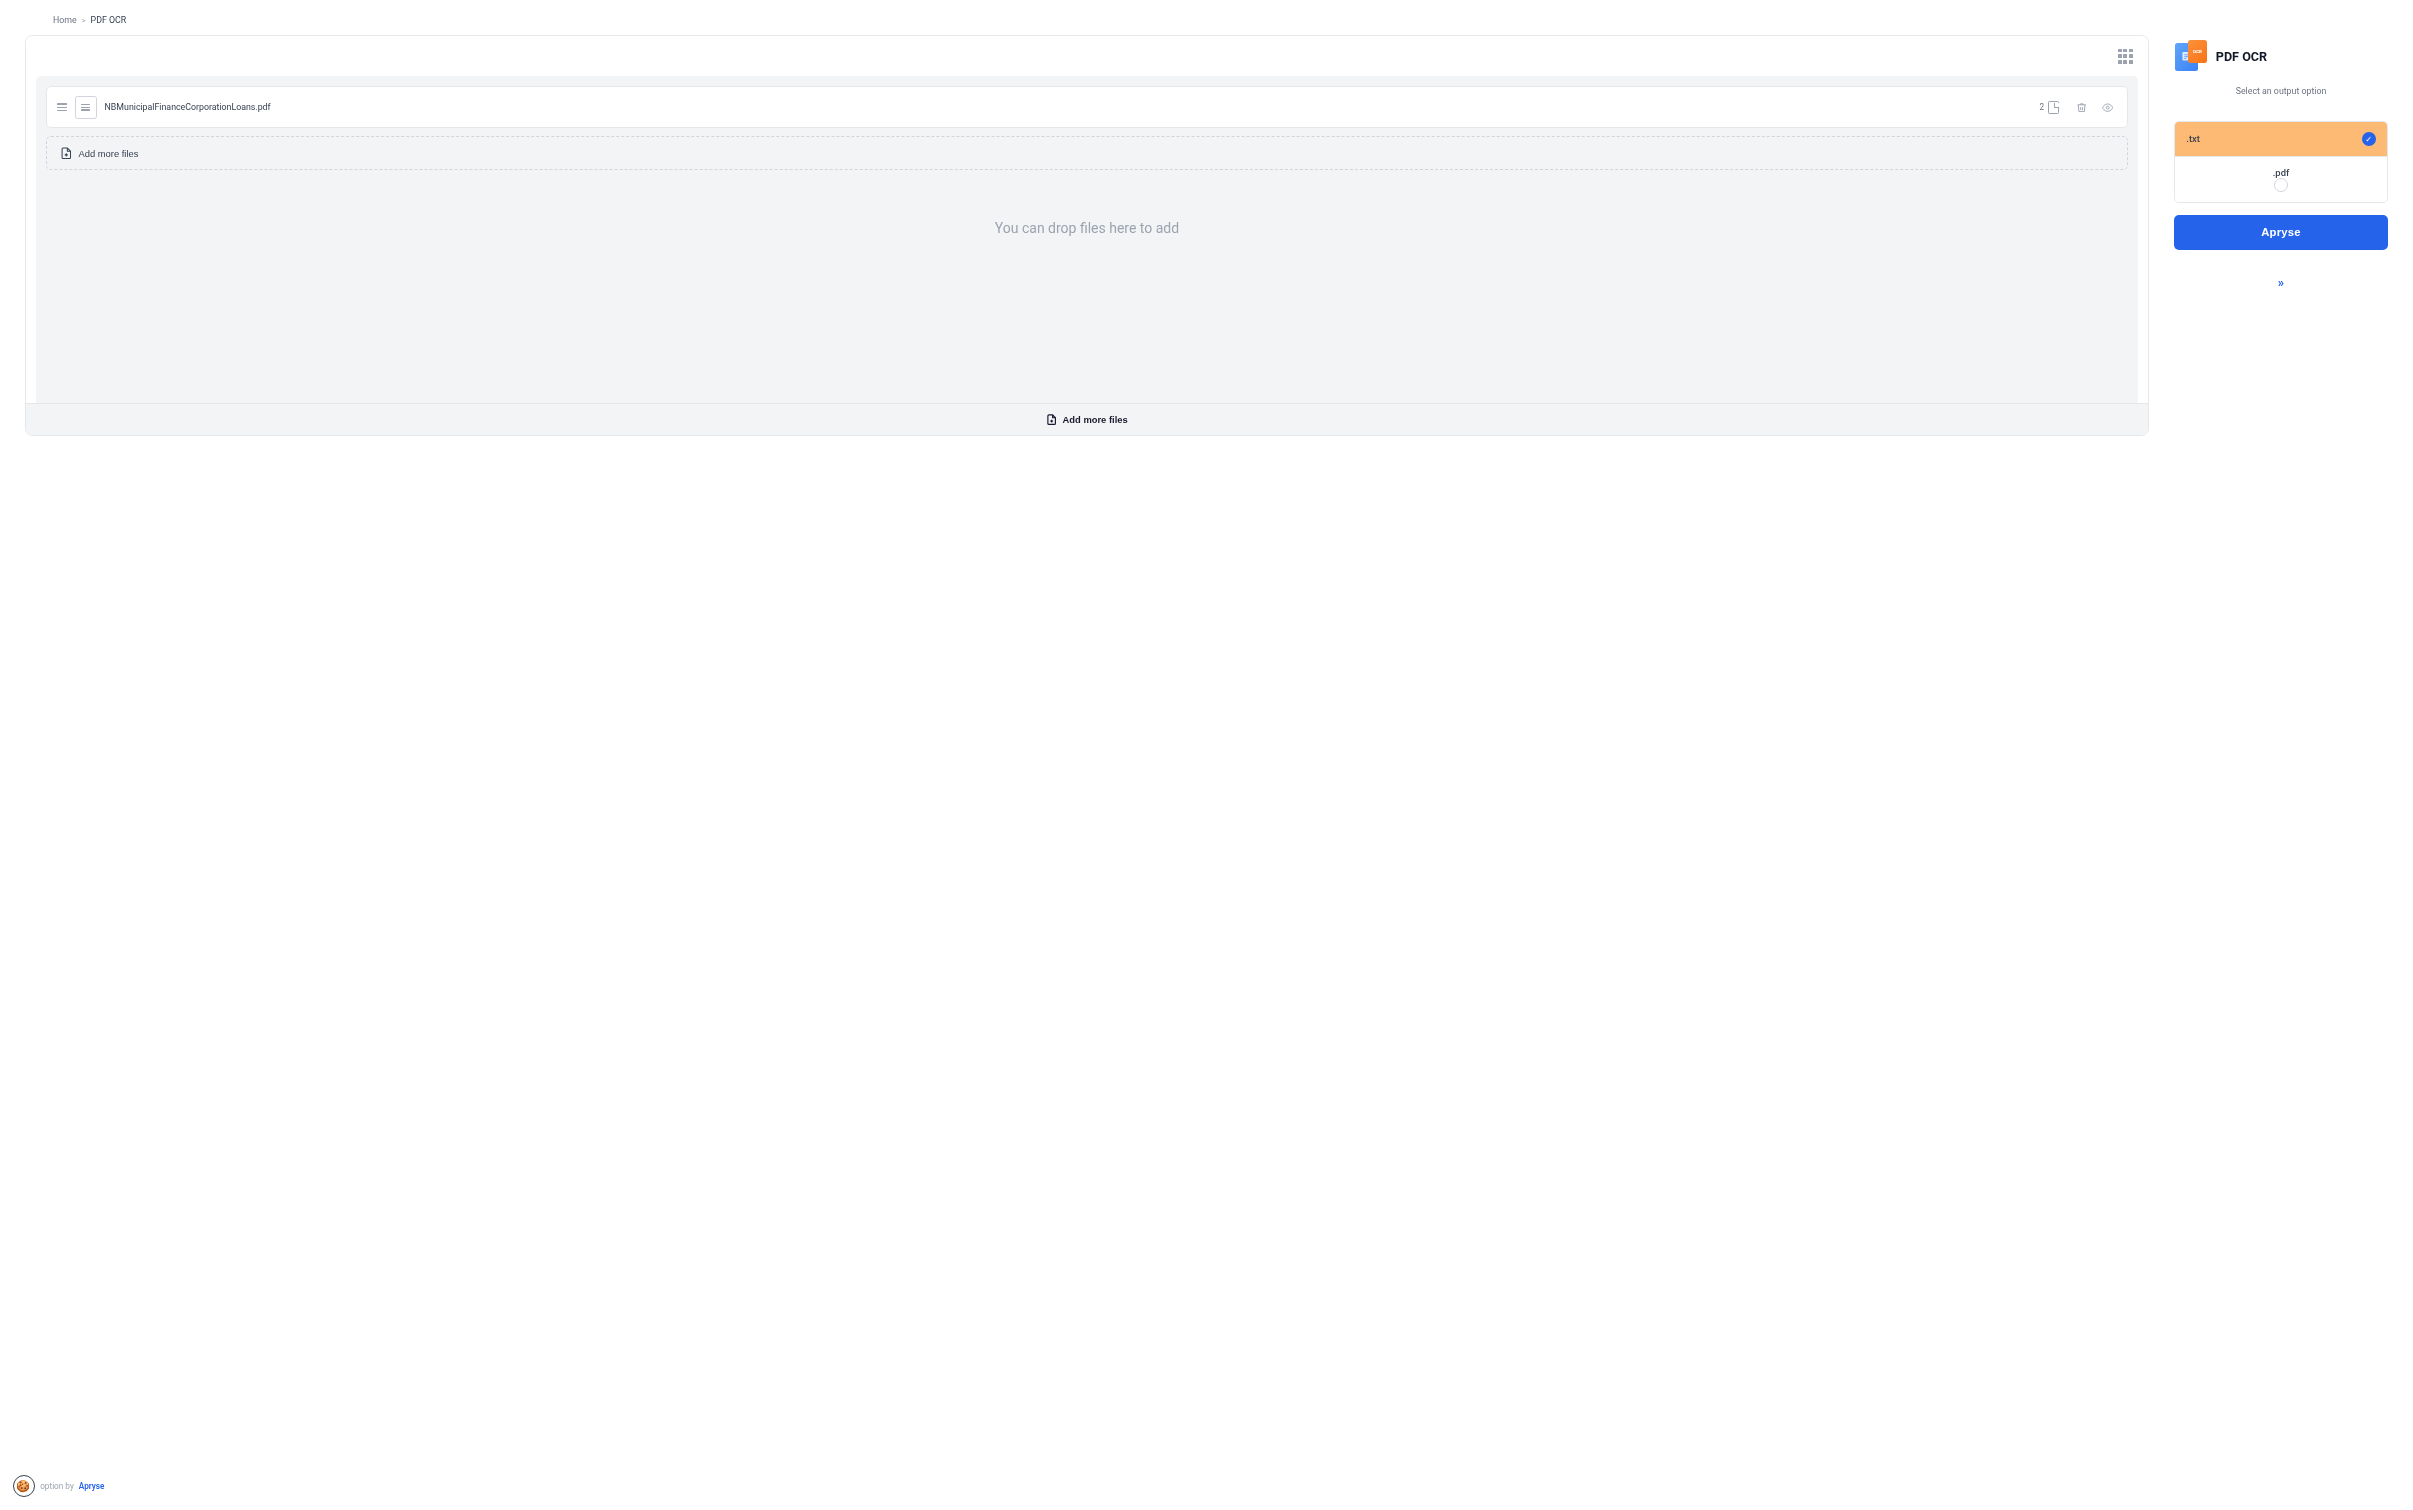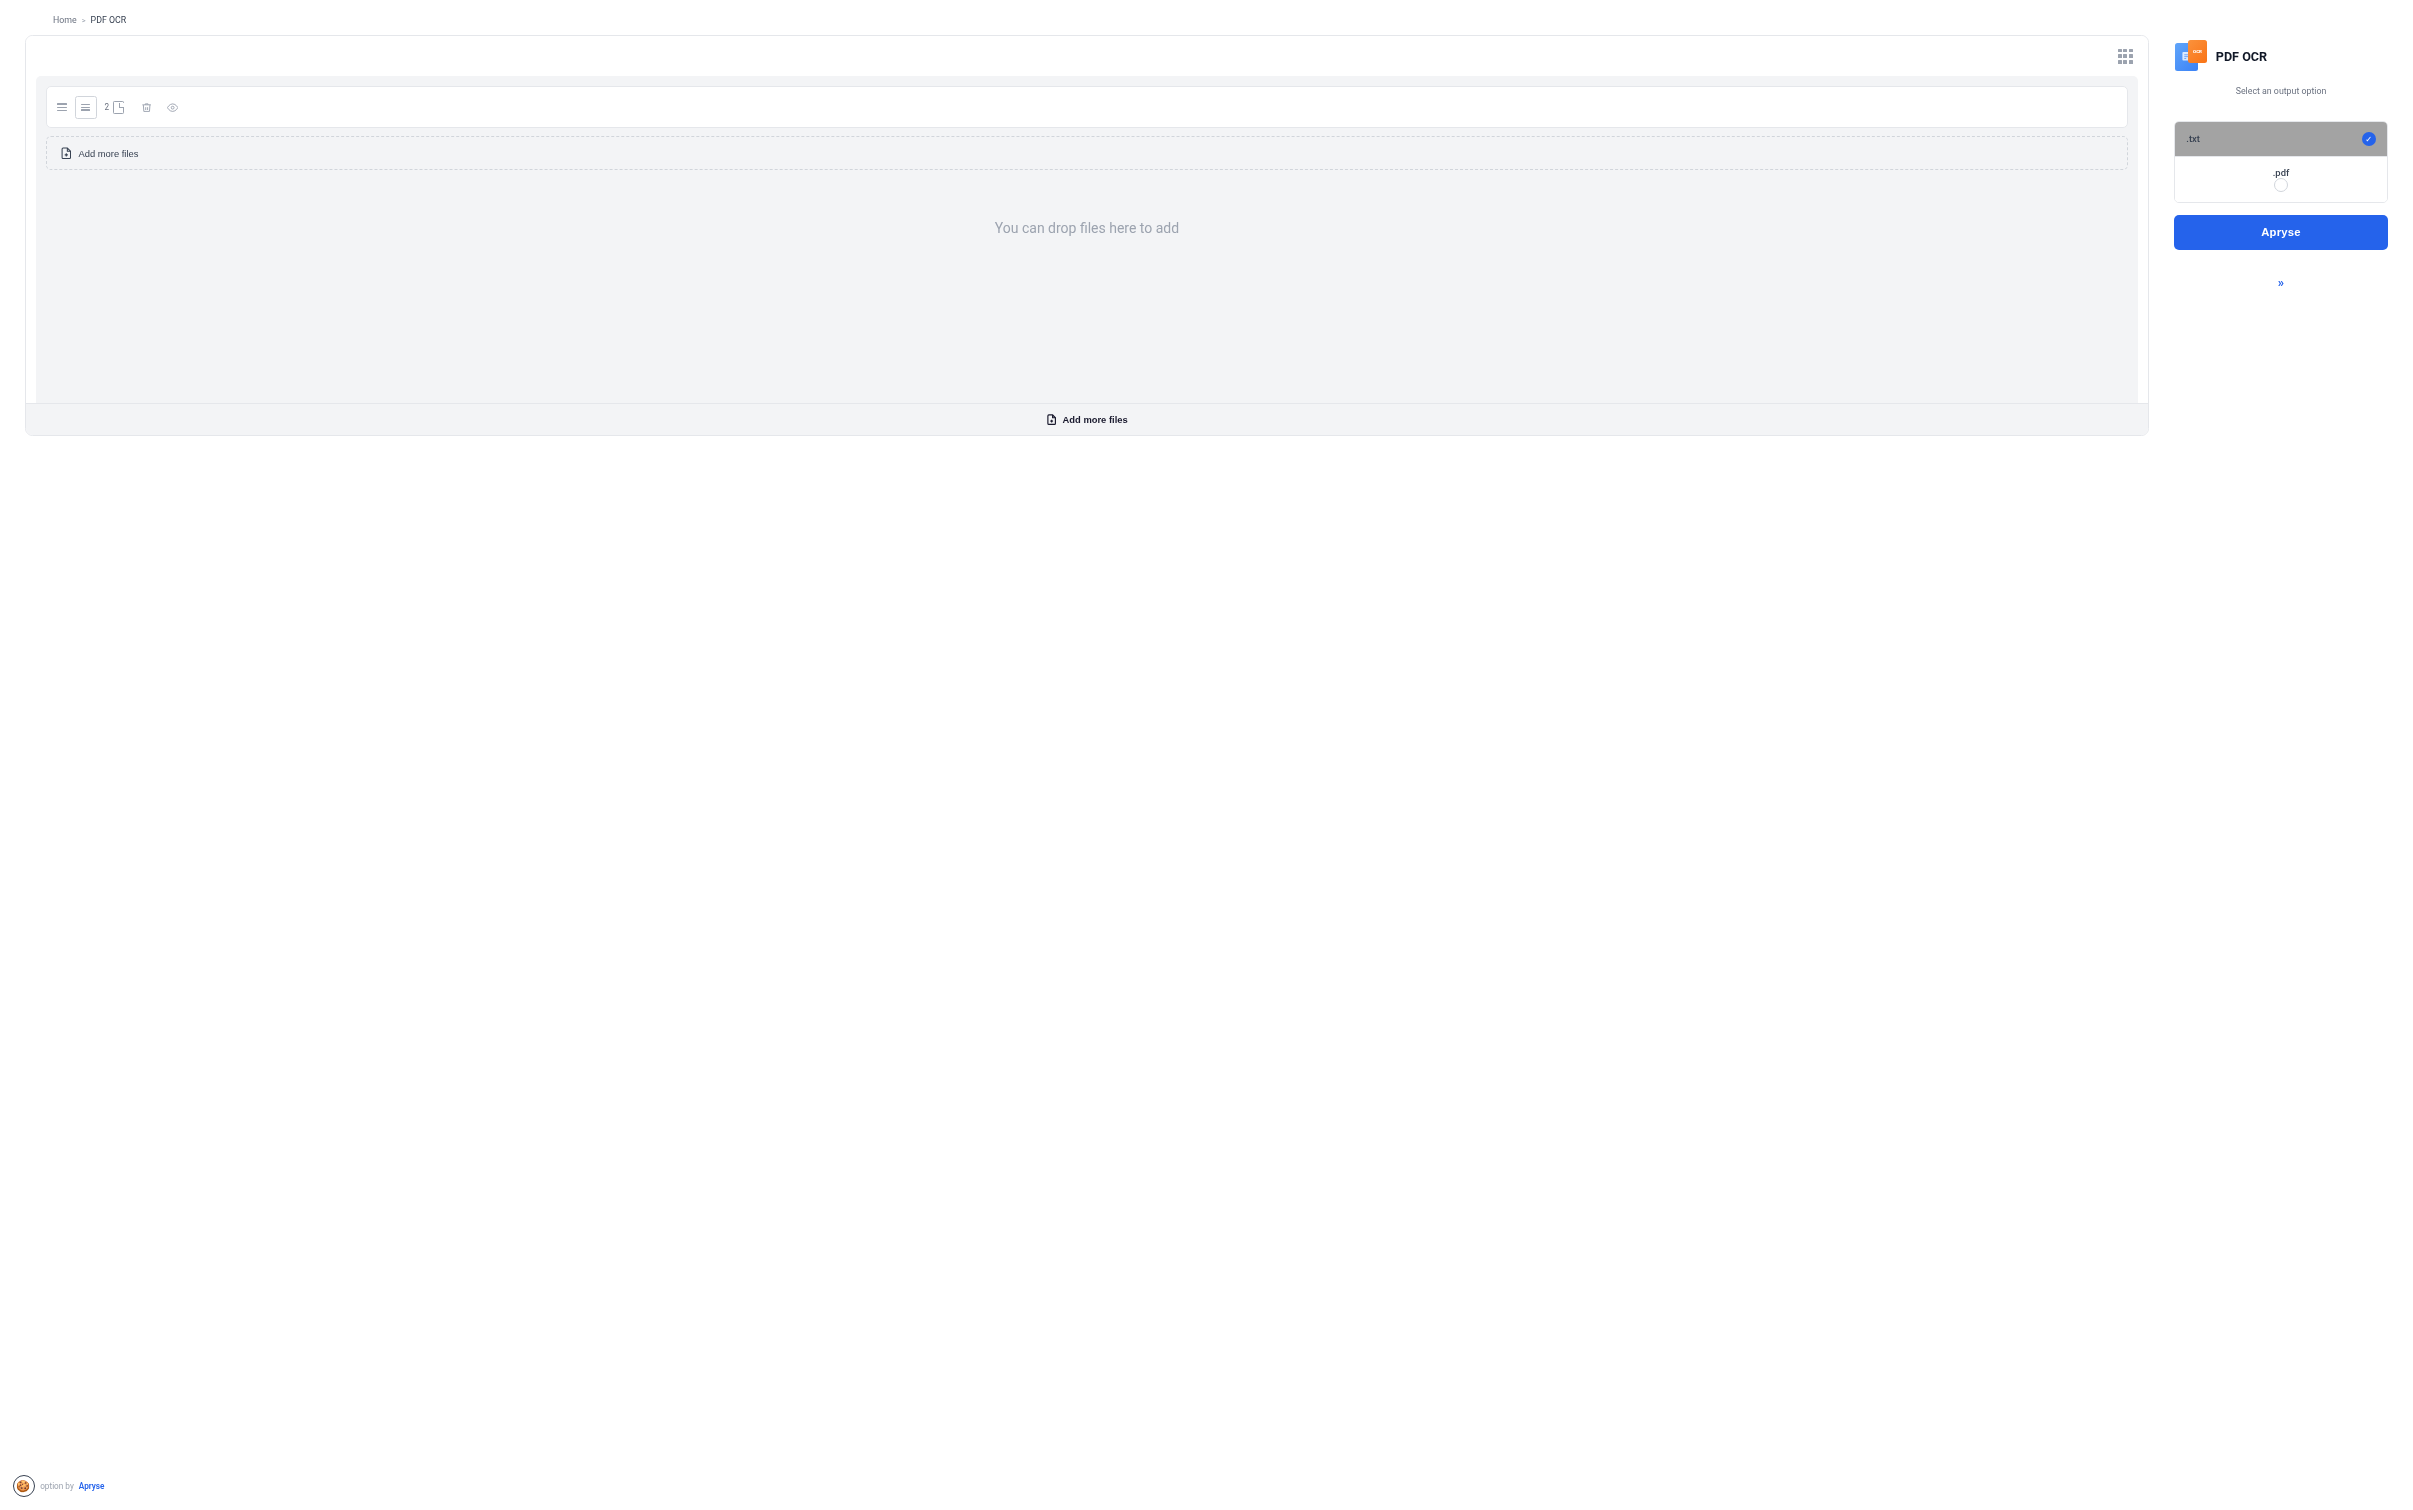--- a/index.html
+++ b/index.html
@@ -251,21 +251,21 @@
 
     .output-option {
       display: flex;
       align-items: center;
       justify-content: space-between;
       padding: 10px 11.3px;
       cursor: pointer;
       font-size: 9.4px;
       font-weight: 500;
       color: #374151;
-      background: #a3a3a3;
+      background: #fdba74;
     }
     .output-option:first-child {
       border-bottom: 0.6px solid #e5e7eb;
     }
     .output-option:last-child {
       background: #fff;
       flex-direction: column;
     }
 
     .radio-checked {
@@ -406,20 +406,21 @@
           <div class="drag-line"></div>
           <div class="drag-line"></div>
         </div>
         <div class="file-icon-box">
           <div class="file-icon-lines">
             <div class="file-icon-line"></div>
             <div class="file-icon-line"></div>
             <div class="file-icon-line"></div>
           </div>
         </div>
+        <span class="file-name">NBMunicipalFinanceCorporationLoans.pdf</span>
         <div class="page-count">
           <span>2</span>
           <div class="page-icon"></div>
         </div>
         <button class="file-action-btn" title="Delete">
           <svg width="11.3" height="11.3" viewBox="0 0 24 24" fill="none" stroke="currentColor" stroke-width="2">
             <polyline points="3,6 5,6 21,6"></polyline>
             <path d="M19,6l-1,14H6L5,6"></path>
             <path d="M10,11v6M14,11v6"></path>
             <path d="M9,6V4h6v2"></path>

